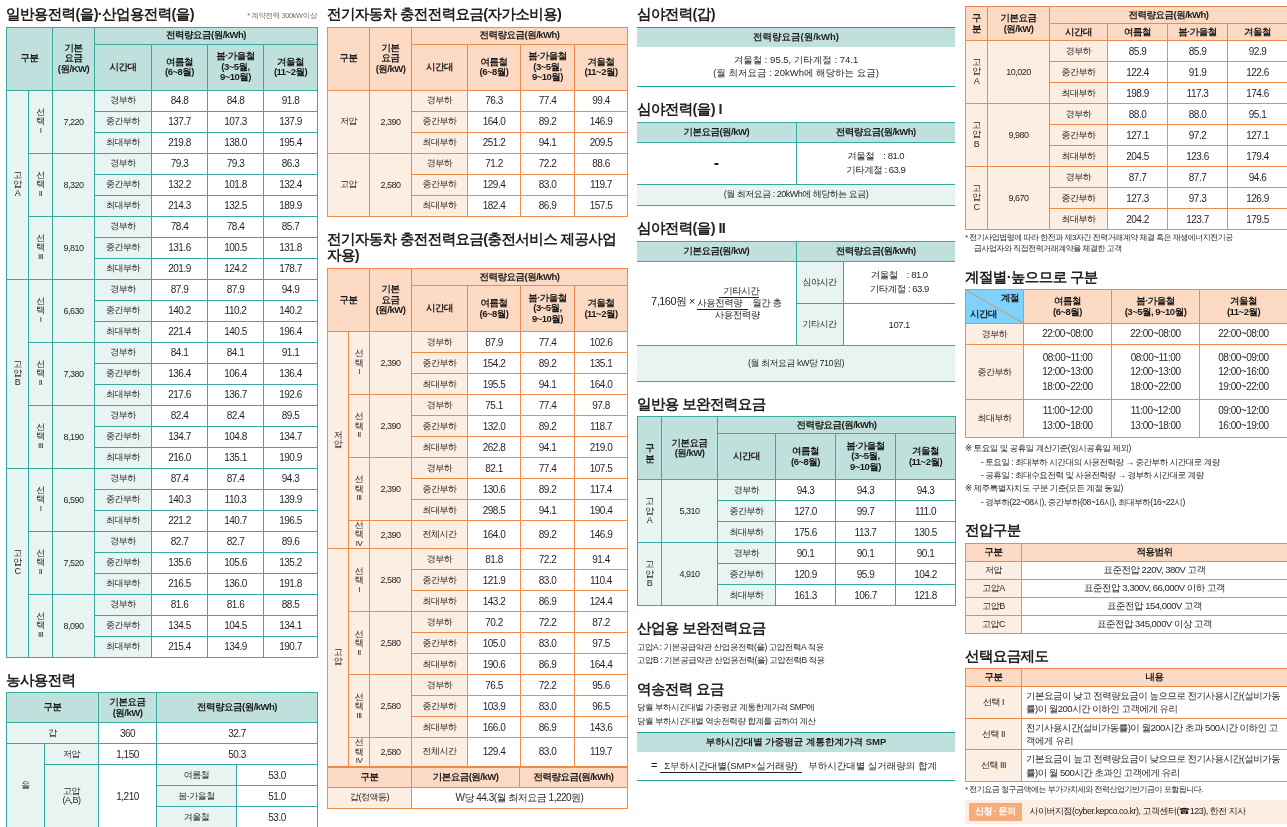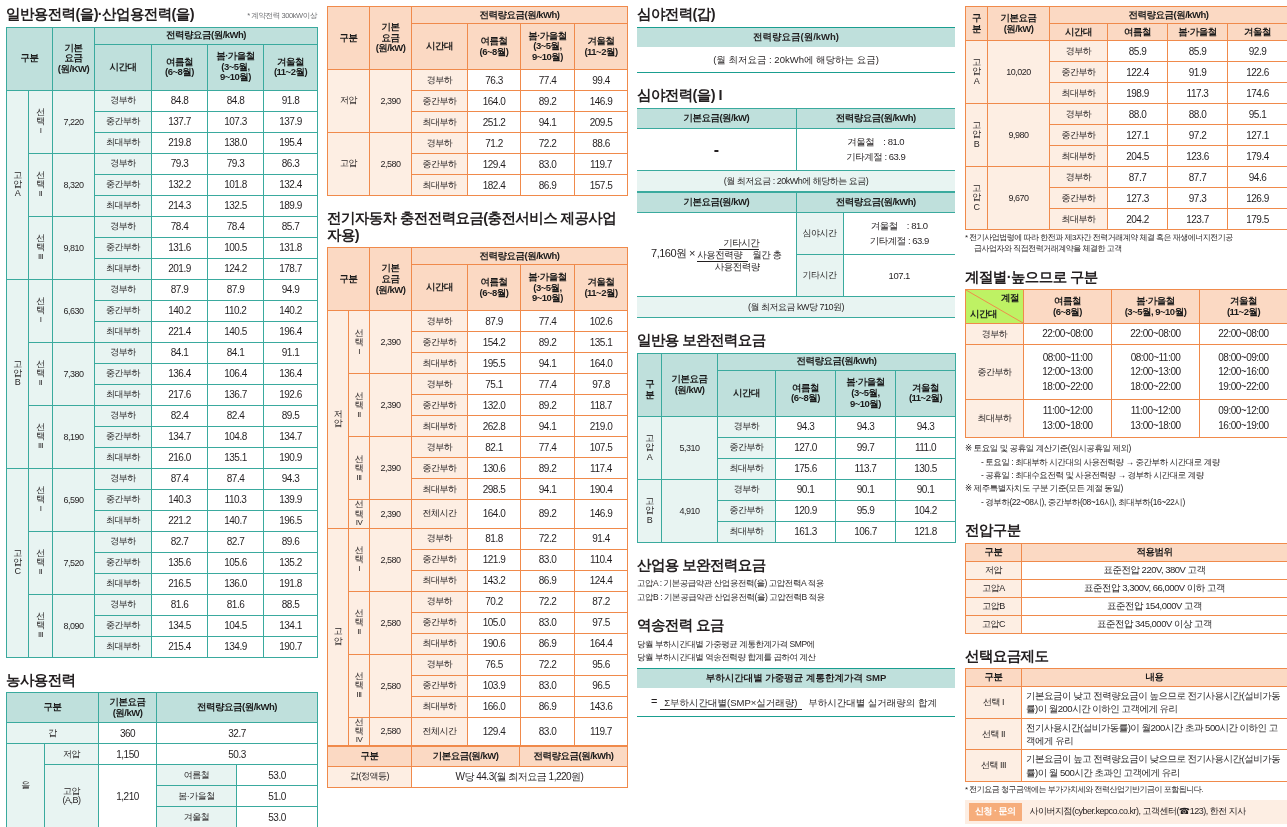--- a/index.html
+++ b/index.html
@@ -66,21 +66,21 @@
   .frac .top { border-bottom:1px solid #231f20; padding:0 4px 1px 4px; line-height:1.15;}
   .frac .bot { padding:1px 4px 0 4px; line-height:1.15;}
 
   .apply-badge {
     display:inline-block; background:#f6ad7b; color:#ffffff; font-weight:bold;
     font-size:9px; padding:2.5px 6px; letter-spacing:-0.5px;
   }
   .apply-row { background:#fdeee3; display:flex; align-items:center; gap:8px; padding:3px 4px; margin-top:4px; }
   .apply-txt { font-size:9px; letter-spacing:-0.5px; }
 
-  .diagcell { position:relative; background:#bef264; height:100%; }
+  .diagcell { position:relative; background:#7dd3fc; height:100%; }
   .diagcell .a { position:absolute; right:4px; top:2px; font-weight:bold;}
   .diagcell .b { position:absolute; left:4px; bottom:2px; font-weight:bold;}
   .diagline { position:absolute; left:0; top:0; width:100%; height:100%; }
 </style>
 </head>
 <body>
 
 <div class="page">
 <div class="cols">
 
@@ -397,20 +397,21 @@
             <tr>
               <td class="lbl">겨울철</td>
               <td class="num" style="height: 21px;">53.0</td>
             </tr>
           </tbody>
     </table>
   </div>
 
   <div class="col c2">
 
+    <h2 class="sec">전기자동차 충전전력요금(자가소비용)</h2>
     <table class="t-peach outer-tb-p">
       <colgroup>
             <col style="width:42px">
             <col style="width:42px">
             <col style="width:56px">
             <col style="width:53px">
             <col style="width:54px">
             <col style="width:53px">
           </colgroup>
       <thead>
@@ -699,20 +700,21 @@
           </tbody>
     </table>
   </div>
 
   <div class="col c3">
 
     <h2 class="sec">심야전력(갑)</h2>
     <div class="plain-box">
       <div class="band-teal">전력량요금(원/kWh)</div>
       <div class="band-body">
+        <div>겨울철 : 95.5, 기타계절 : 74.1</div>
         <div>(월 최저요금 : 20kWh에 해당하는 요금)</div>
       </div>
     </div>
 
     <h2 class="sec sp">심야전력(을) I</h2>
     <table class="t-teal outer-tb">
       <colgroup>
             <col style="width:159px">
             <col style="width:159px">
           </colgroup>
@@ -727,20 +729,21 @@
           <span>겨울철　: 81.0</span><br>
           <span>기타계절 : 63.9</span>
         </td>
       </tr>
       <tr>
         <td class="lbl nb-l nb-r" colspan="2" style="height:21px">(월 최저요금 : 20kWh에 해당하는 요금)</td>
       </tr>
     </tbody>
         </table>
 
+    <h2 class="sec sp">심야전력(을) II</h2>
     <table class="t-teal outer-tb">
       <colgroup>
             <col style="width:159px">
             <col style="width:47px">
             <col style="width:112px">
           </colgroup>
       <tbody>
             <tr>
         <th class="nb-l" style="height:20px">기본요금(원/kW)</th>
         <th colspan="2" class="nb-r">전력량요금(원/kWh)</th>
@@ -760,21 +763,21 @@
         <td class="lbl" style="height:42px">심야시간</td>
         <td class="nb-r h2l" style="line-height:1.5">
           <span>겨울철　: 81.0</span><br><span>기타계절 : 63.9</span>
         </td>
       </tr>
       <tr>
         <td class="lbl" style="height:42px">기타시간</td>
         <td class="nb-r">107.1</td>
       </tr>
       <tr>
-        <td class="lbl nb-l nb-r" colspan="3" style="height:21px">(월 최저요금 kW당 710원)</td>
+        <td class="lbl nb-l nb-r" colspan="3" style="height:36px">(월 최저요금 kW당 710원)</td>
       </tr>
     </tbody>
         </table>
 
     <h2 class="sec sp">일반용 보완전력요금</h2>
     <table class="t-teal outer-tb">
       <colgroup>
             <col style="width:24px">
             <col style="width:56px">
             <col style="width:58px">

